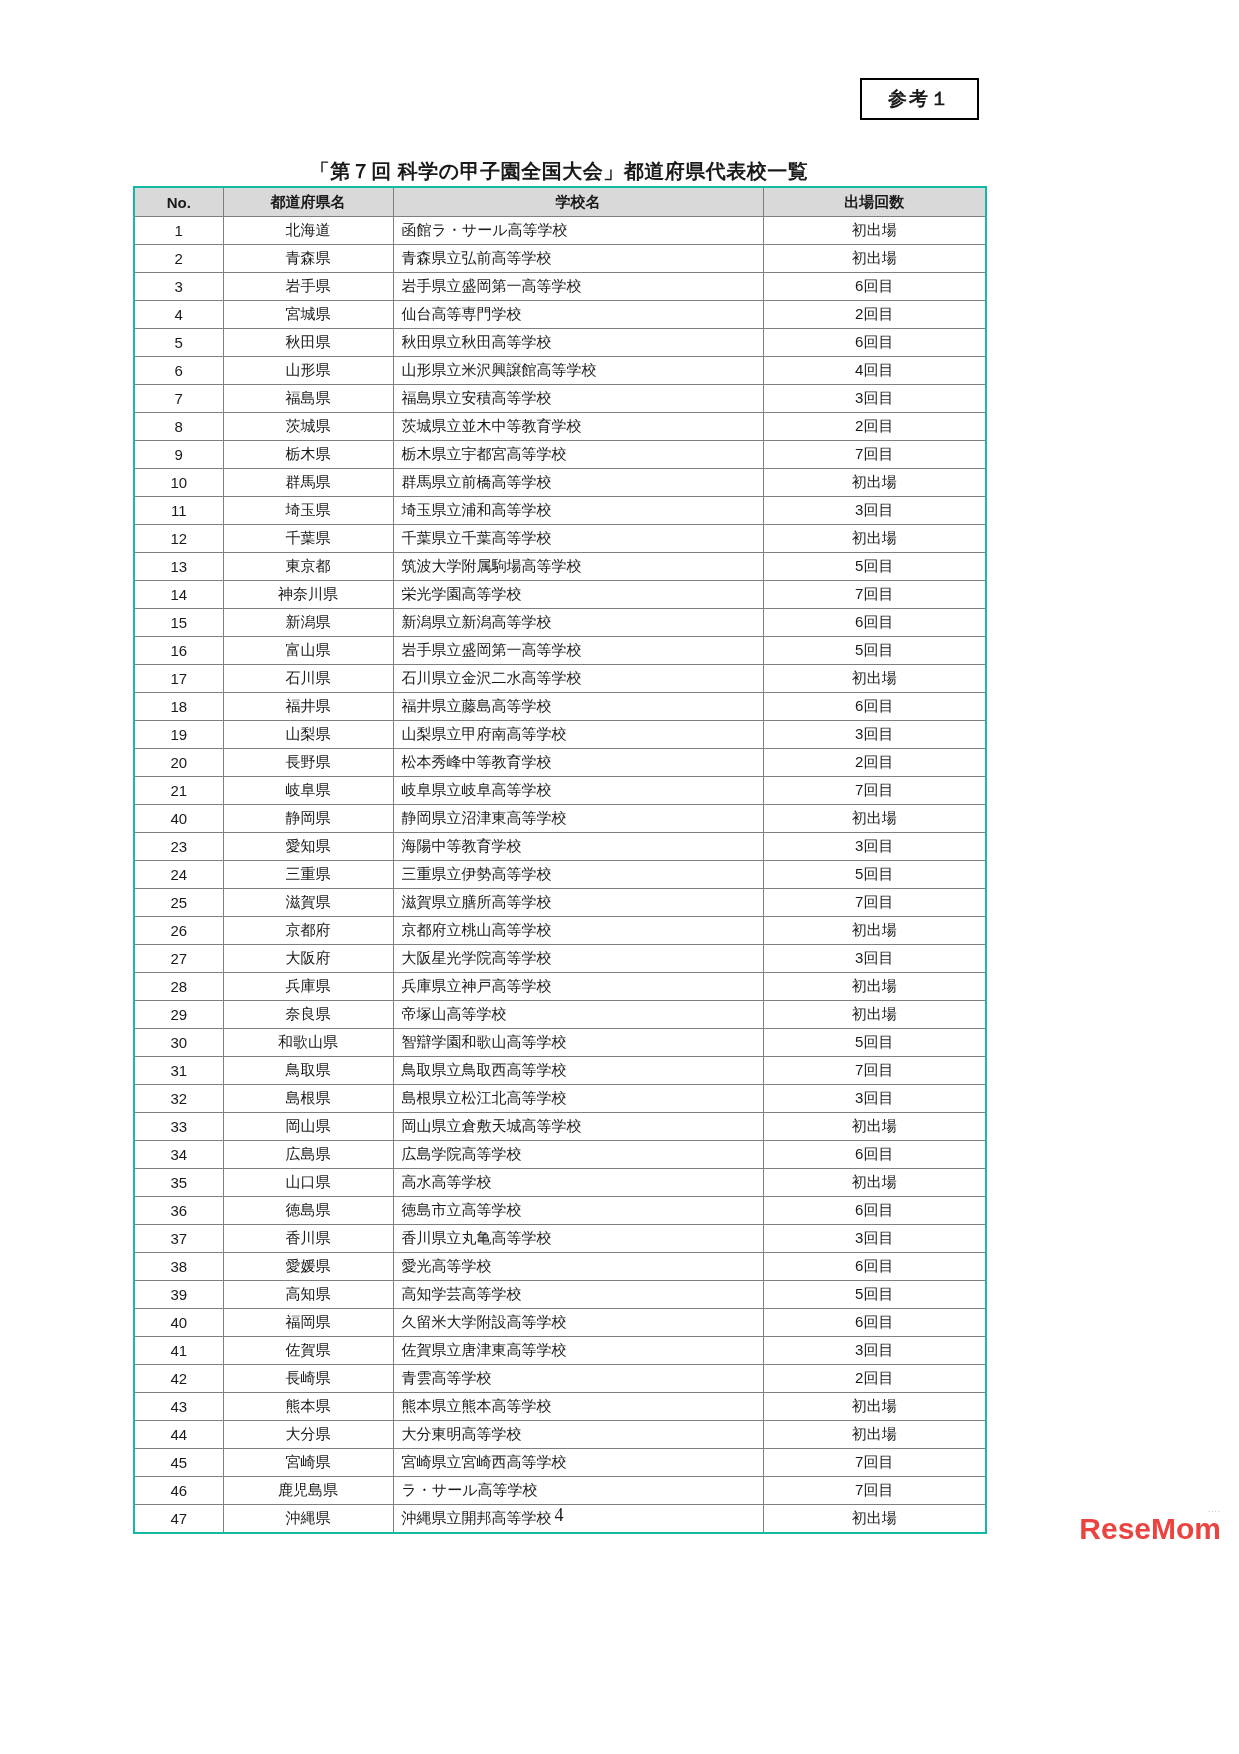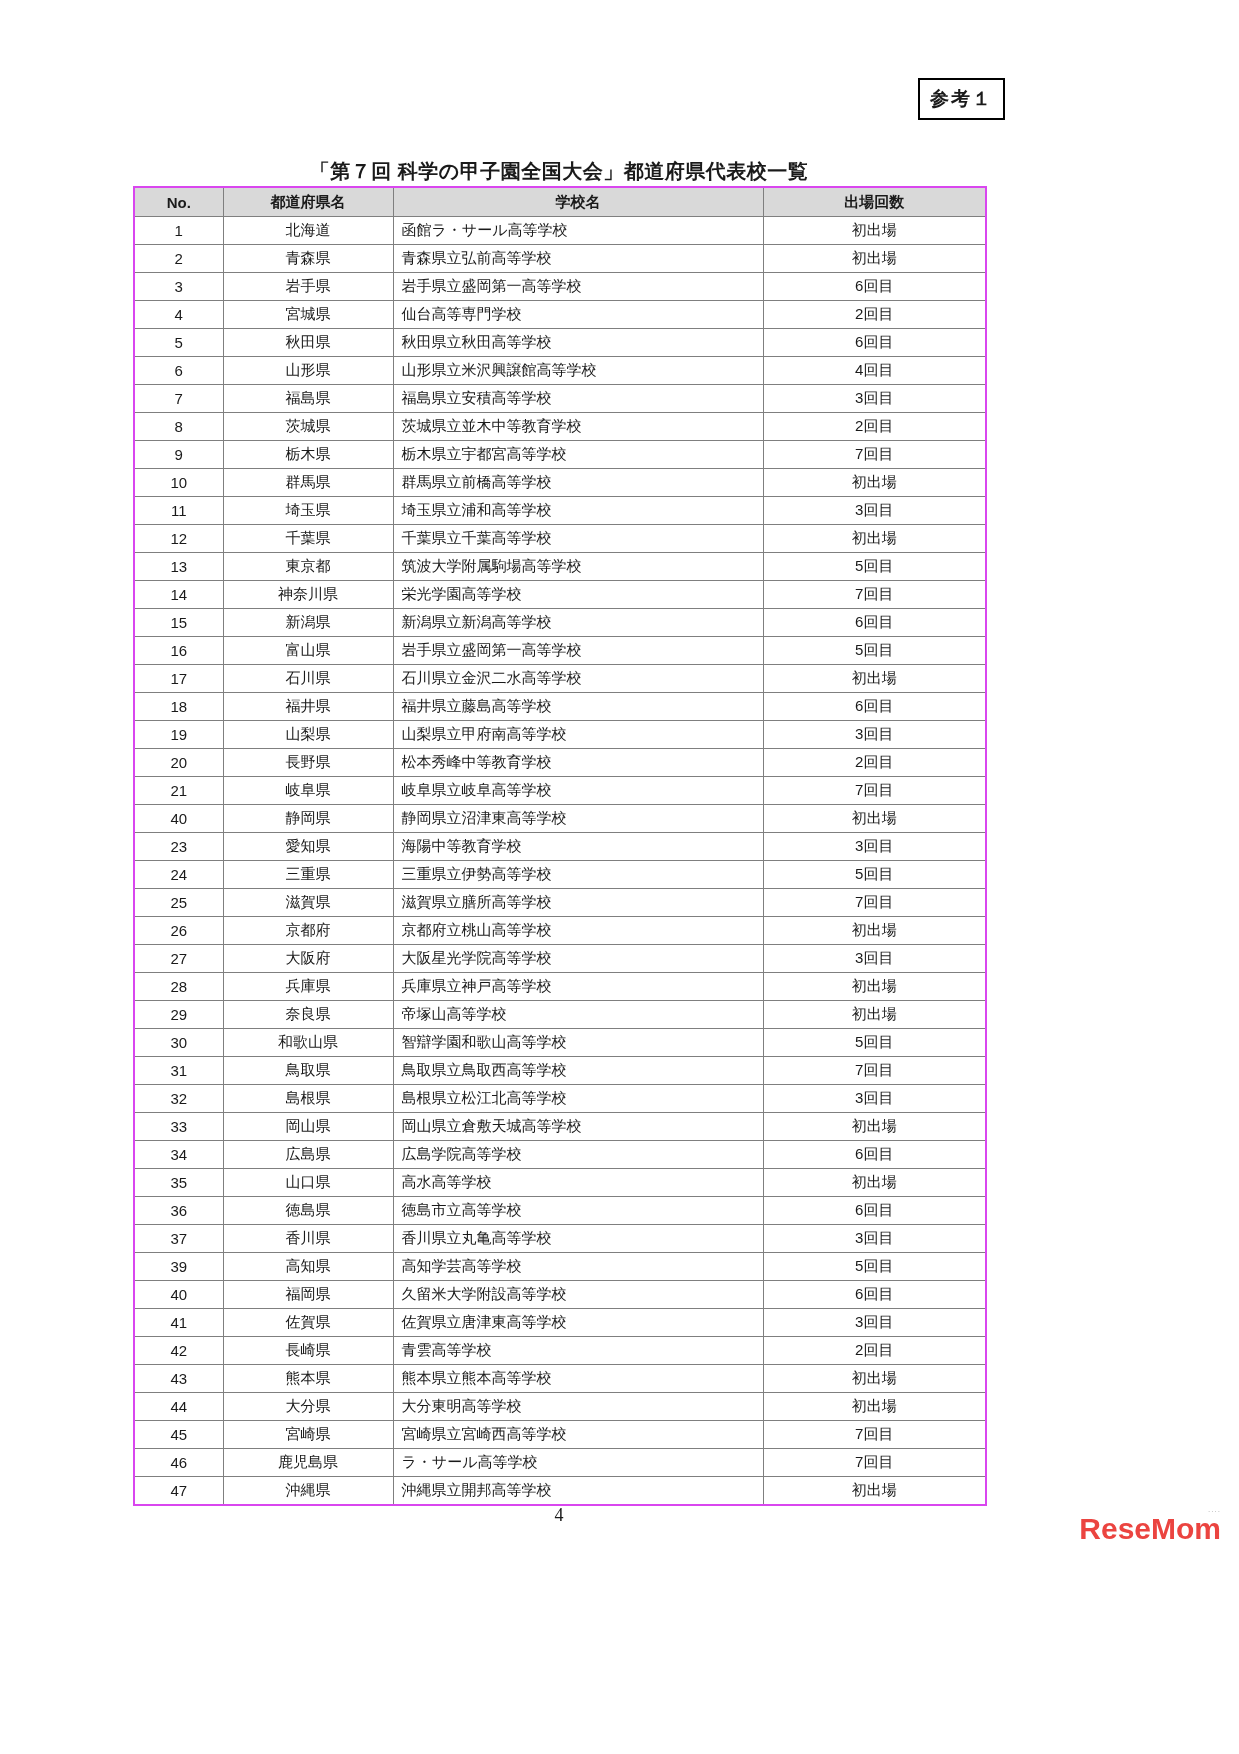--- a/index.html
+++ b/index.html
@@ -7,24 +7,24 @@
     position:relative;
     width:1239px;
     height:1754px;
     background:#ffffff;
     font-family:"Liberation Sans","DejaVu Sans",sans-serif;
     color:#1a1a1a;
     overflow:hidden;
   }
   .ref-badge{
     position:absolute;
-    left:918px;
+    left:860px;
     top:78px;
     border:2px solid #000000;
-    padding:6px 10px;
+    padding:6px 26px;
     font-size:19px;
     font-weight:bold;
     letter-spacing:2px;
     background:#ffffff;
   }
   .doc-title{
     position:absolute;
     left:133px;
     top:150px;
     width:852px;
@@ -34,21 +34,21 @@
     letter-spacing:0.5px;
     margin-top:8px;
   }
   table.rep-table{
     position:absolute;
     left:133px;
     top:186px;
     width:852px;
     border-collapse:collapse;
     table-layout:fixed;
-    border:2px solid #d946ef;
+    border:2px solid #14b8a6;
   }
   table.rep-table th, table.rep-table td{
     border:1px solid #7f7f7f;
     font-size:15px;
     padding:2px 8px;
     height:23px;
     overflow:hidden;
     white-space:nowrap;
   }
   table.rep-table th{
@@ -335,20 +335,26 @@
           <td class="c-school">徳島市立高等学校</td>
           <td class="c-count">6回目</td>
         </tr>
         <tr>
           <td class="c-no">37</td>
           <td class="c-pref">香川県</td>
           <td class="c-school">香川県立丸亀高等学校</td>
           <td class="c-count">3回目</td>
         </tr>
         <tr>
+          <td class="c-no">38</td>
+          <td class="c-pref">愛媛県</td>
+          <td class="c-school">愛光高等学校</td>
+          <td class="c-count">6回目</td>
+        </tr>
+        <tr>
           <td class="c-no">39</td>
           <td class="c-pref">高知県</td>
           <td class="c-school">高知学芸高等学校</td>
           <td class="c-count">5回目</td>
         </tr>
         <tr>
           <td class="c-no">40</td>
           <td class="c-pref">福岡県</td>
           <td class="c-school">久留米大学附設高等学校</td>
           <td class="c-count">6回目</td>

